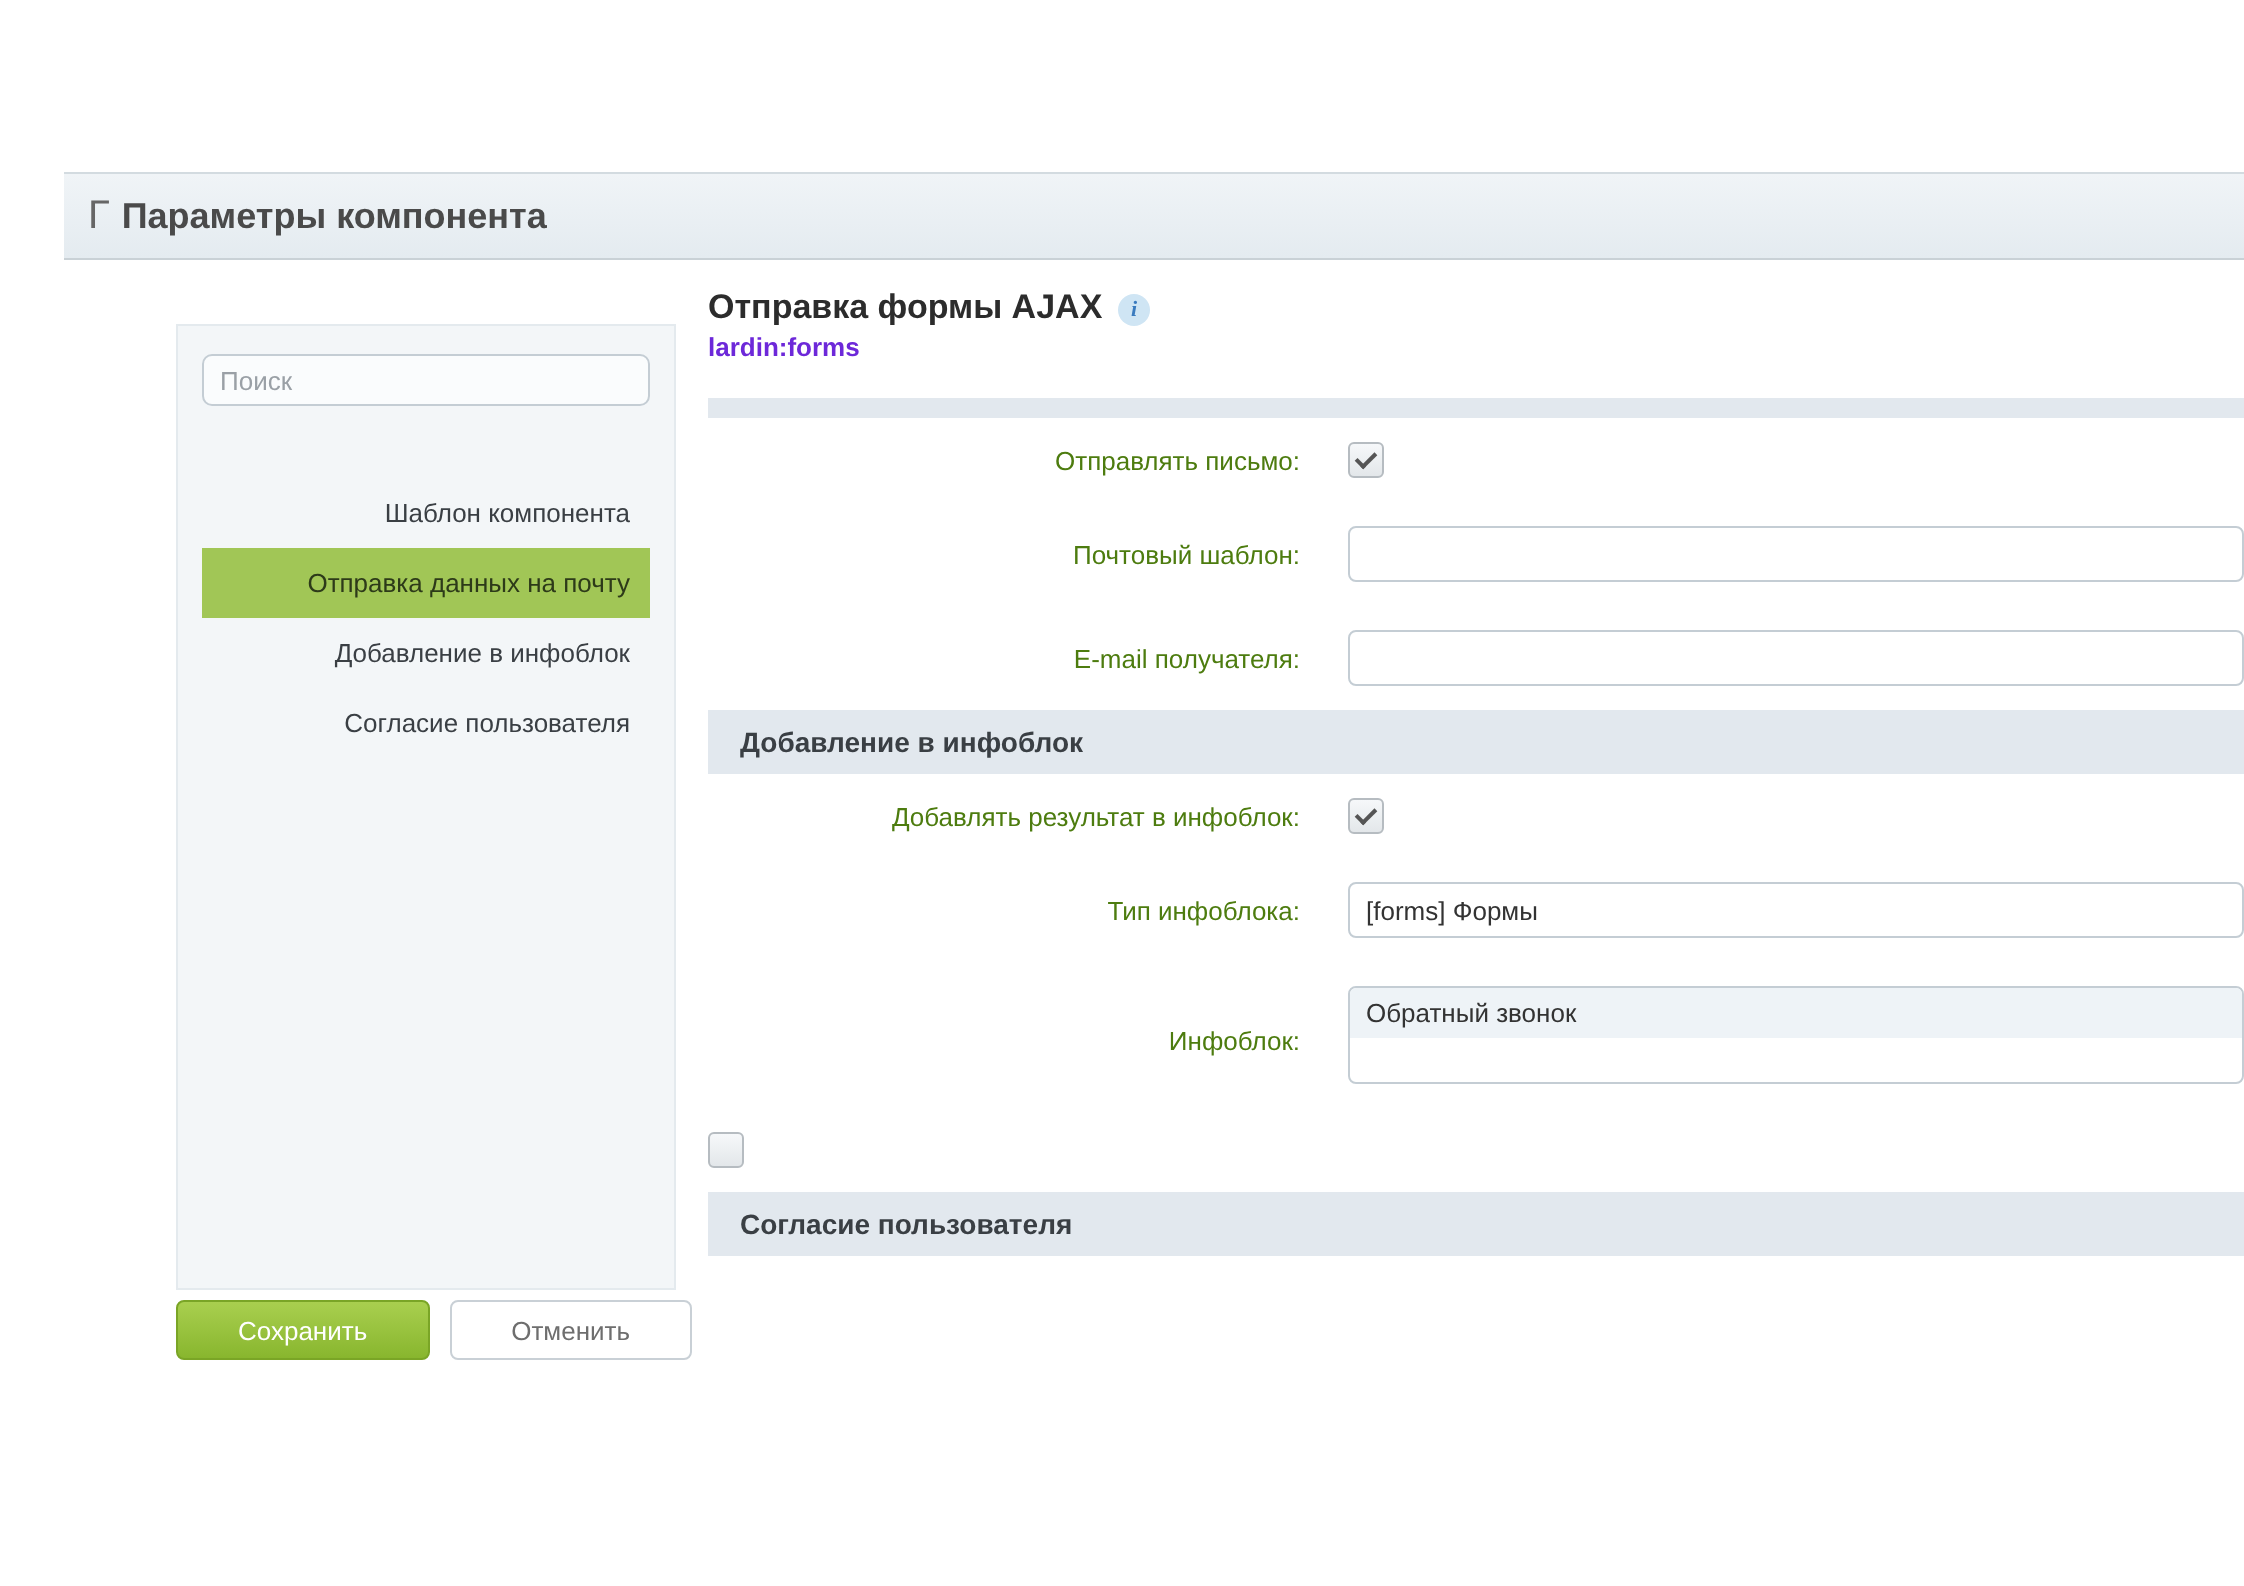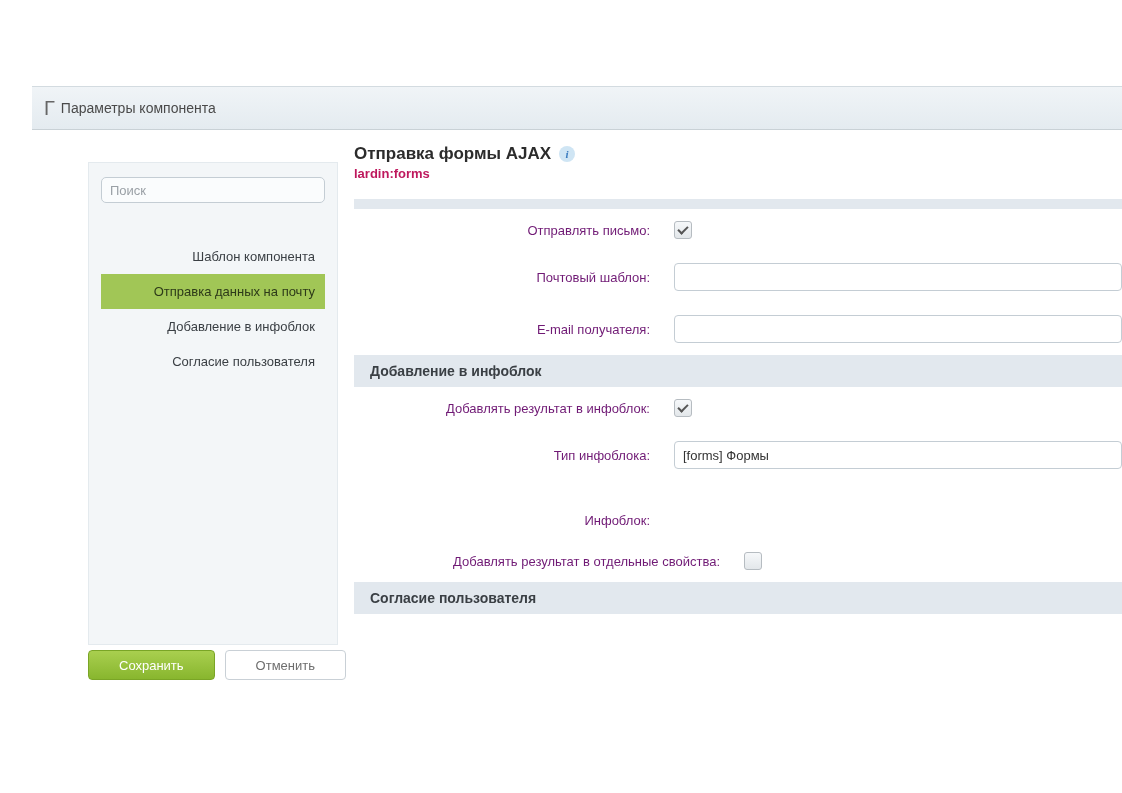--- a/index.html
+++ b/index.html
@@ -27,23 +27,23 @@
     display: flex;
     align-items: center;
     padding: 0 12px;
   }
   .peek-char {
     font-size: 20px;
     color: #666;
     margin-right: 6px;
   }
   .header-title {
-    font-size: 14px;
+    font-size: 18px;
     color: #4a4a4a;
-    font-weight: normal;
+    font-weight: bold;
   }
   .dialog-body {
     position: absolute;
     top: 130px;
     left: 38px;
     right: 0;
     bottom: 0;
   }
   
   .sidebar {
@@ -106,40 +106,40 @@
     color: #3a7bbf;
     font-size: 11px;
     font-family: Georgia, serif;
     font-style: italic;
     font-weight: bold;
     vertical-align: 1px;
     margin-left: 4px;
   }
   .comp-sub {
     font-size: 13px;
-    color: #be185d;
+    color: #6d28d9;
     font-weight: bold;
     margin-top: 2px;
   }
   .section-divider {
     height: 10px;
     background: #e2e8ee;
     margin-top: 18px;
   }
   .form-row {
     display: flex;
     align-items: center;
     padding: 12px 0 12px 0;
   }
   .form-label {
     width: 320px;
     text-align: right;
     padding-right: 24px;
     font-size: 13px;
-    color: #701a75;
+    color: #4d7c0f;
   }
   .form-value {
     flex: 1;
     display: flex;
     align-items: center;
   }
   .cbox {
     width: 18px;
     height: 18px;
     border-radius: 3px;
@@ -292,24 +292,29 @@
 
       <div class="form-row">
         <div class="form-label">Тип инфоблока:</div>
         <div class="form-value">
           <input class="select-input select-box" type="text" value="[forms] Формы" style="">
         </div>
       </div>
 
       <div class="form-row" style="align-items:flex-start;">
         <div class="form-label" style="padding-top:20px;">Инфоблок:</div>
-      </div>
-
-      <div class="form-row">
-        <div class="form-label" style="width:390px;">Добавлять результат в отдельные свойства:</div>
+        <div class="form-value">
+          <div class="multi-select">
+            <div class="multi-option sel">Обратный звонок</div>
+            <div class="multi-option multi-empty"></div>
+          </div>
+        </div>
+      </div>
+
+      <div class="form-row">
         <div class="form-value">
           <span class="cbox"></span>
         </div>
       </div>
 
       <div class="section-label">Согласие пользователя</div>
 
     </div>
 
     <div class="footer-row">

